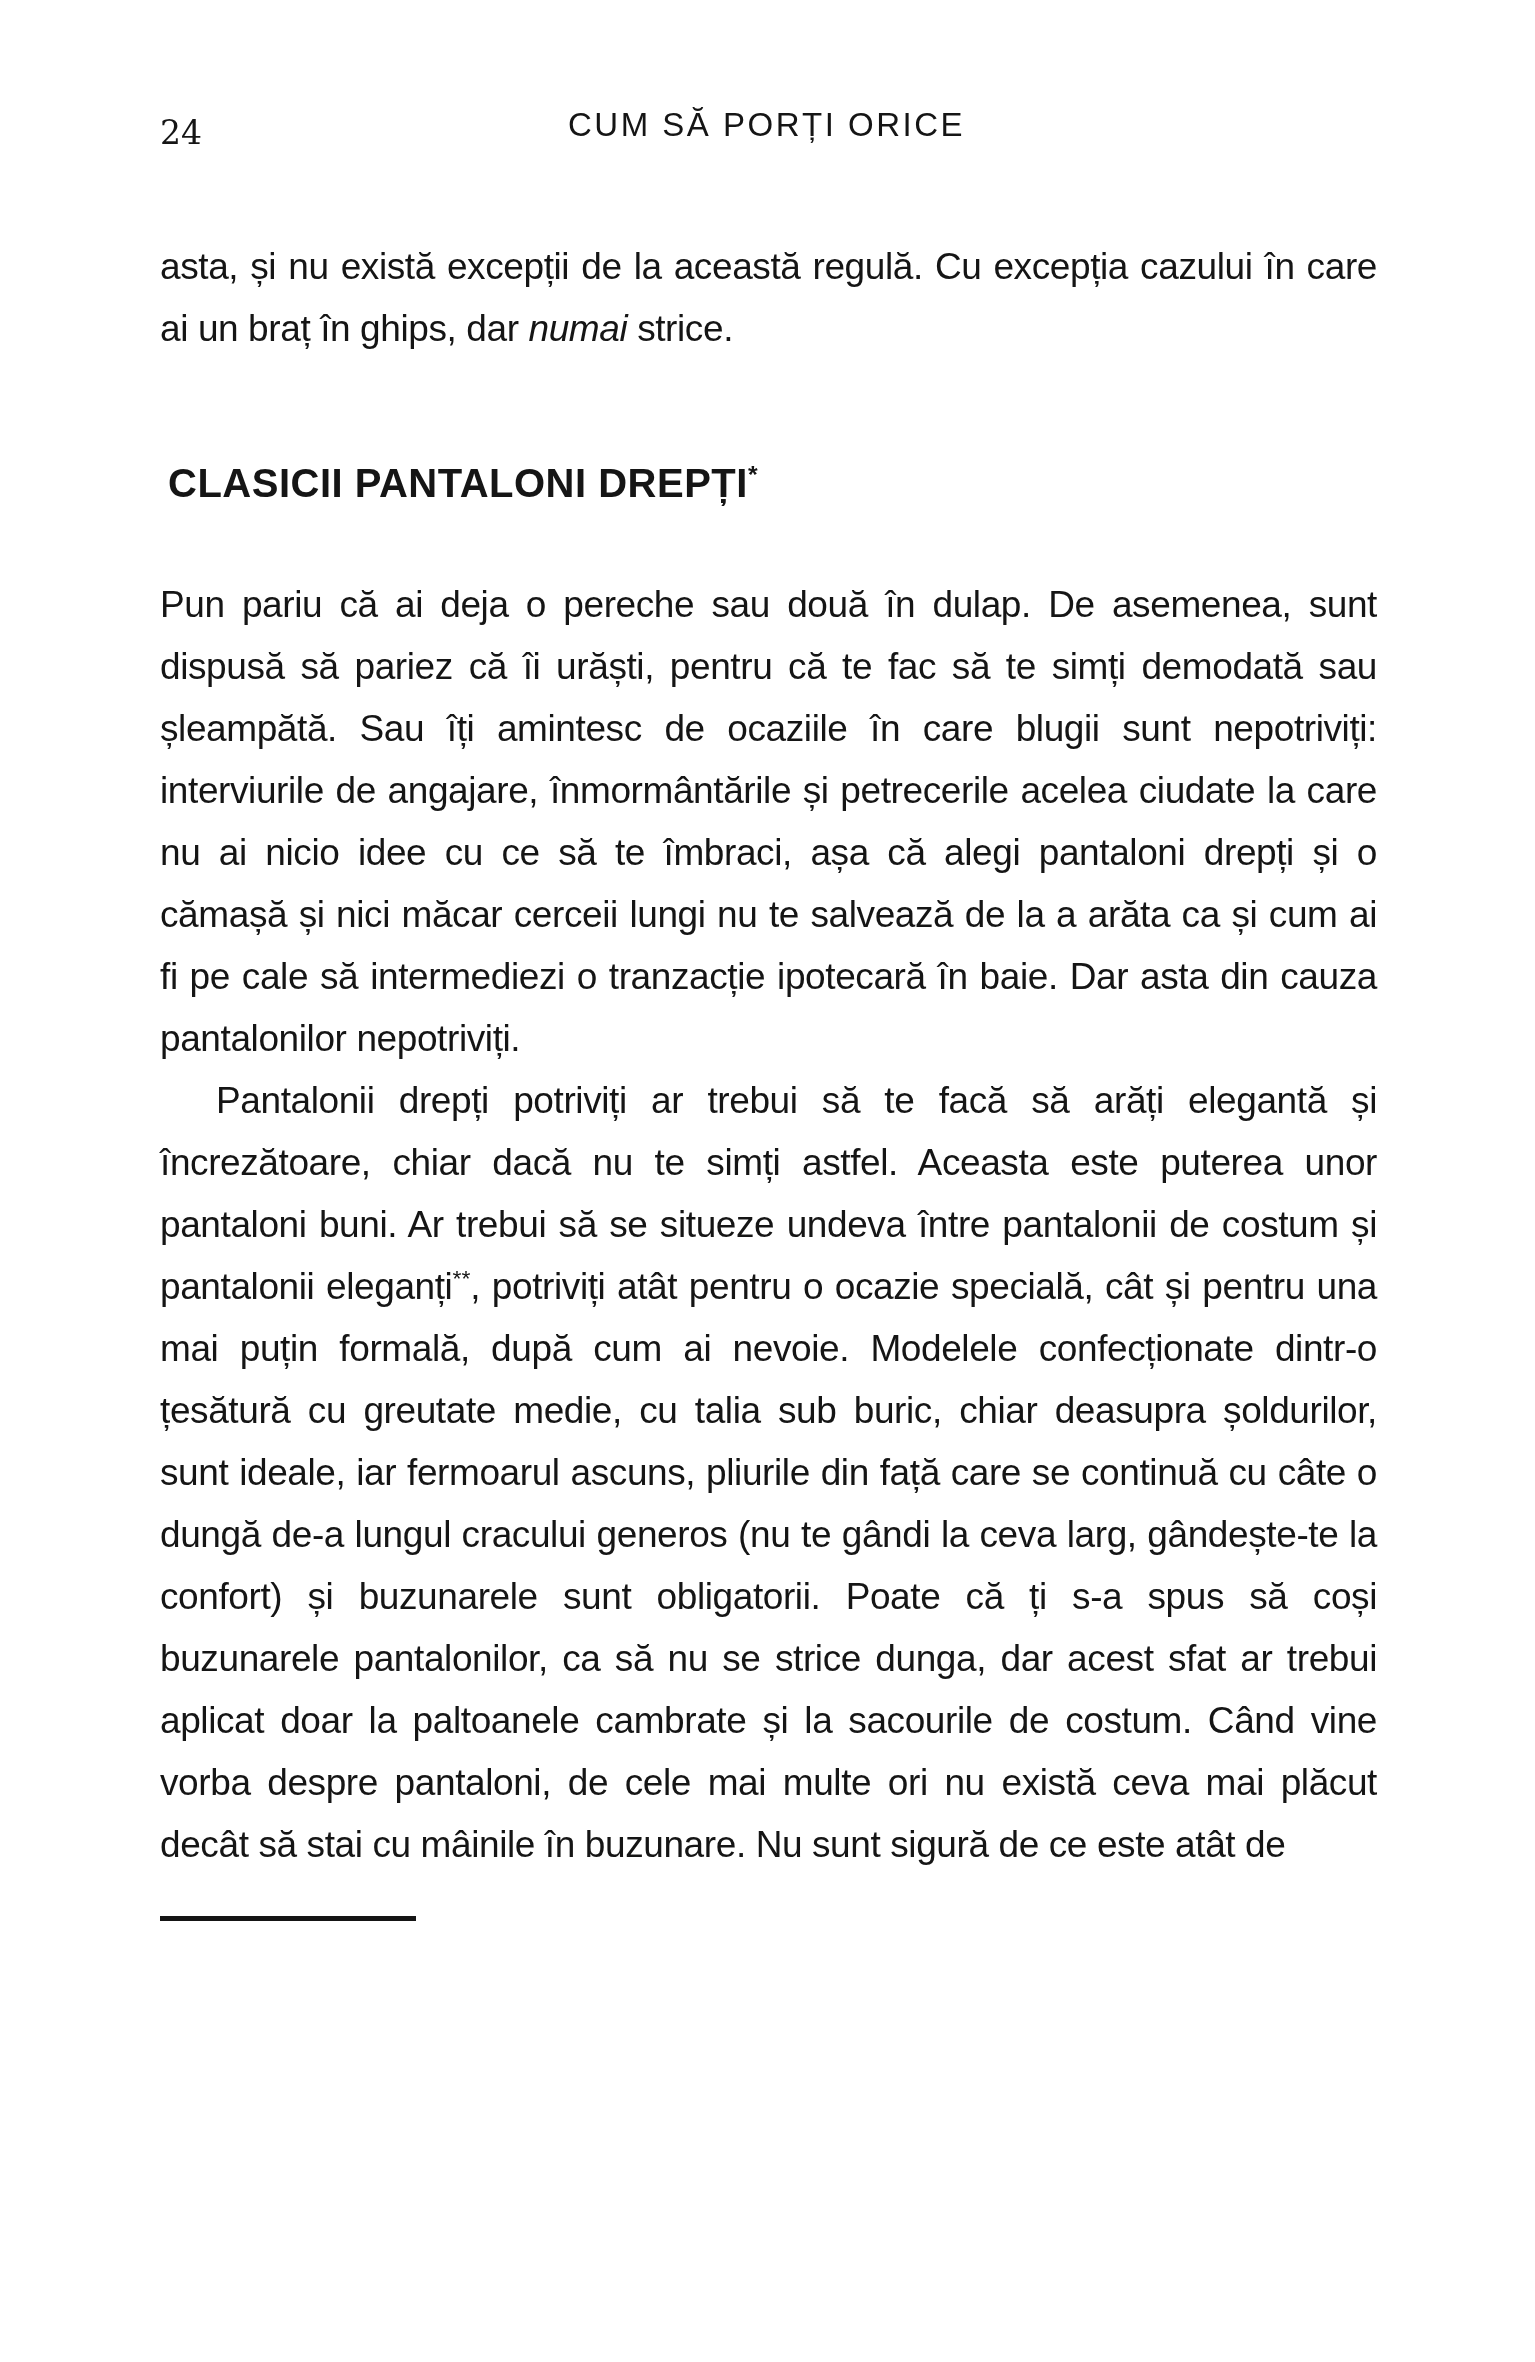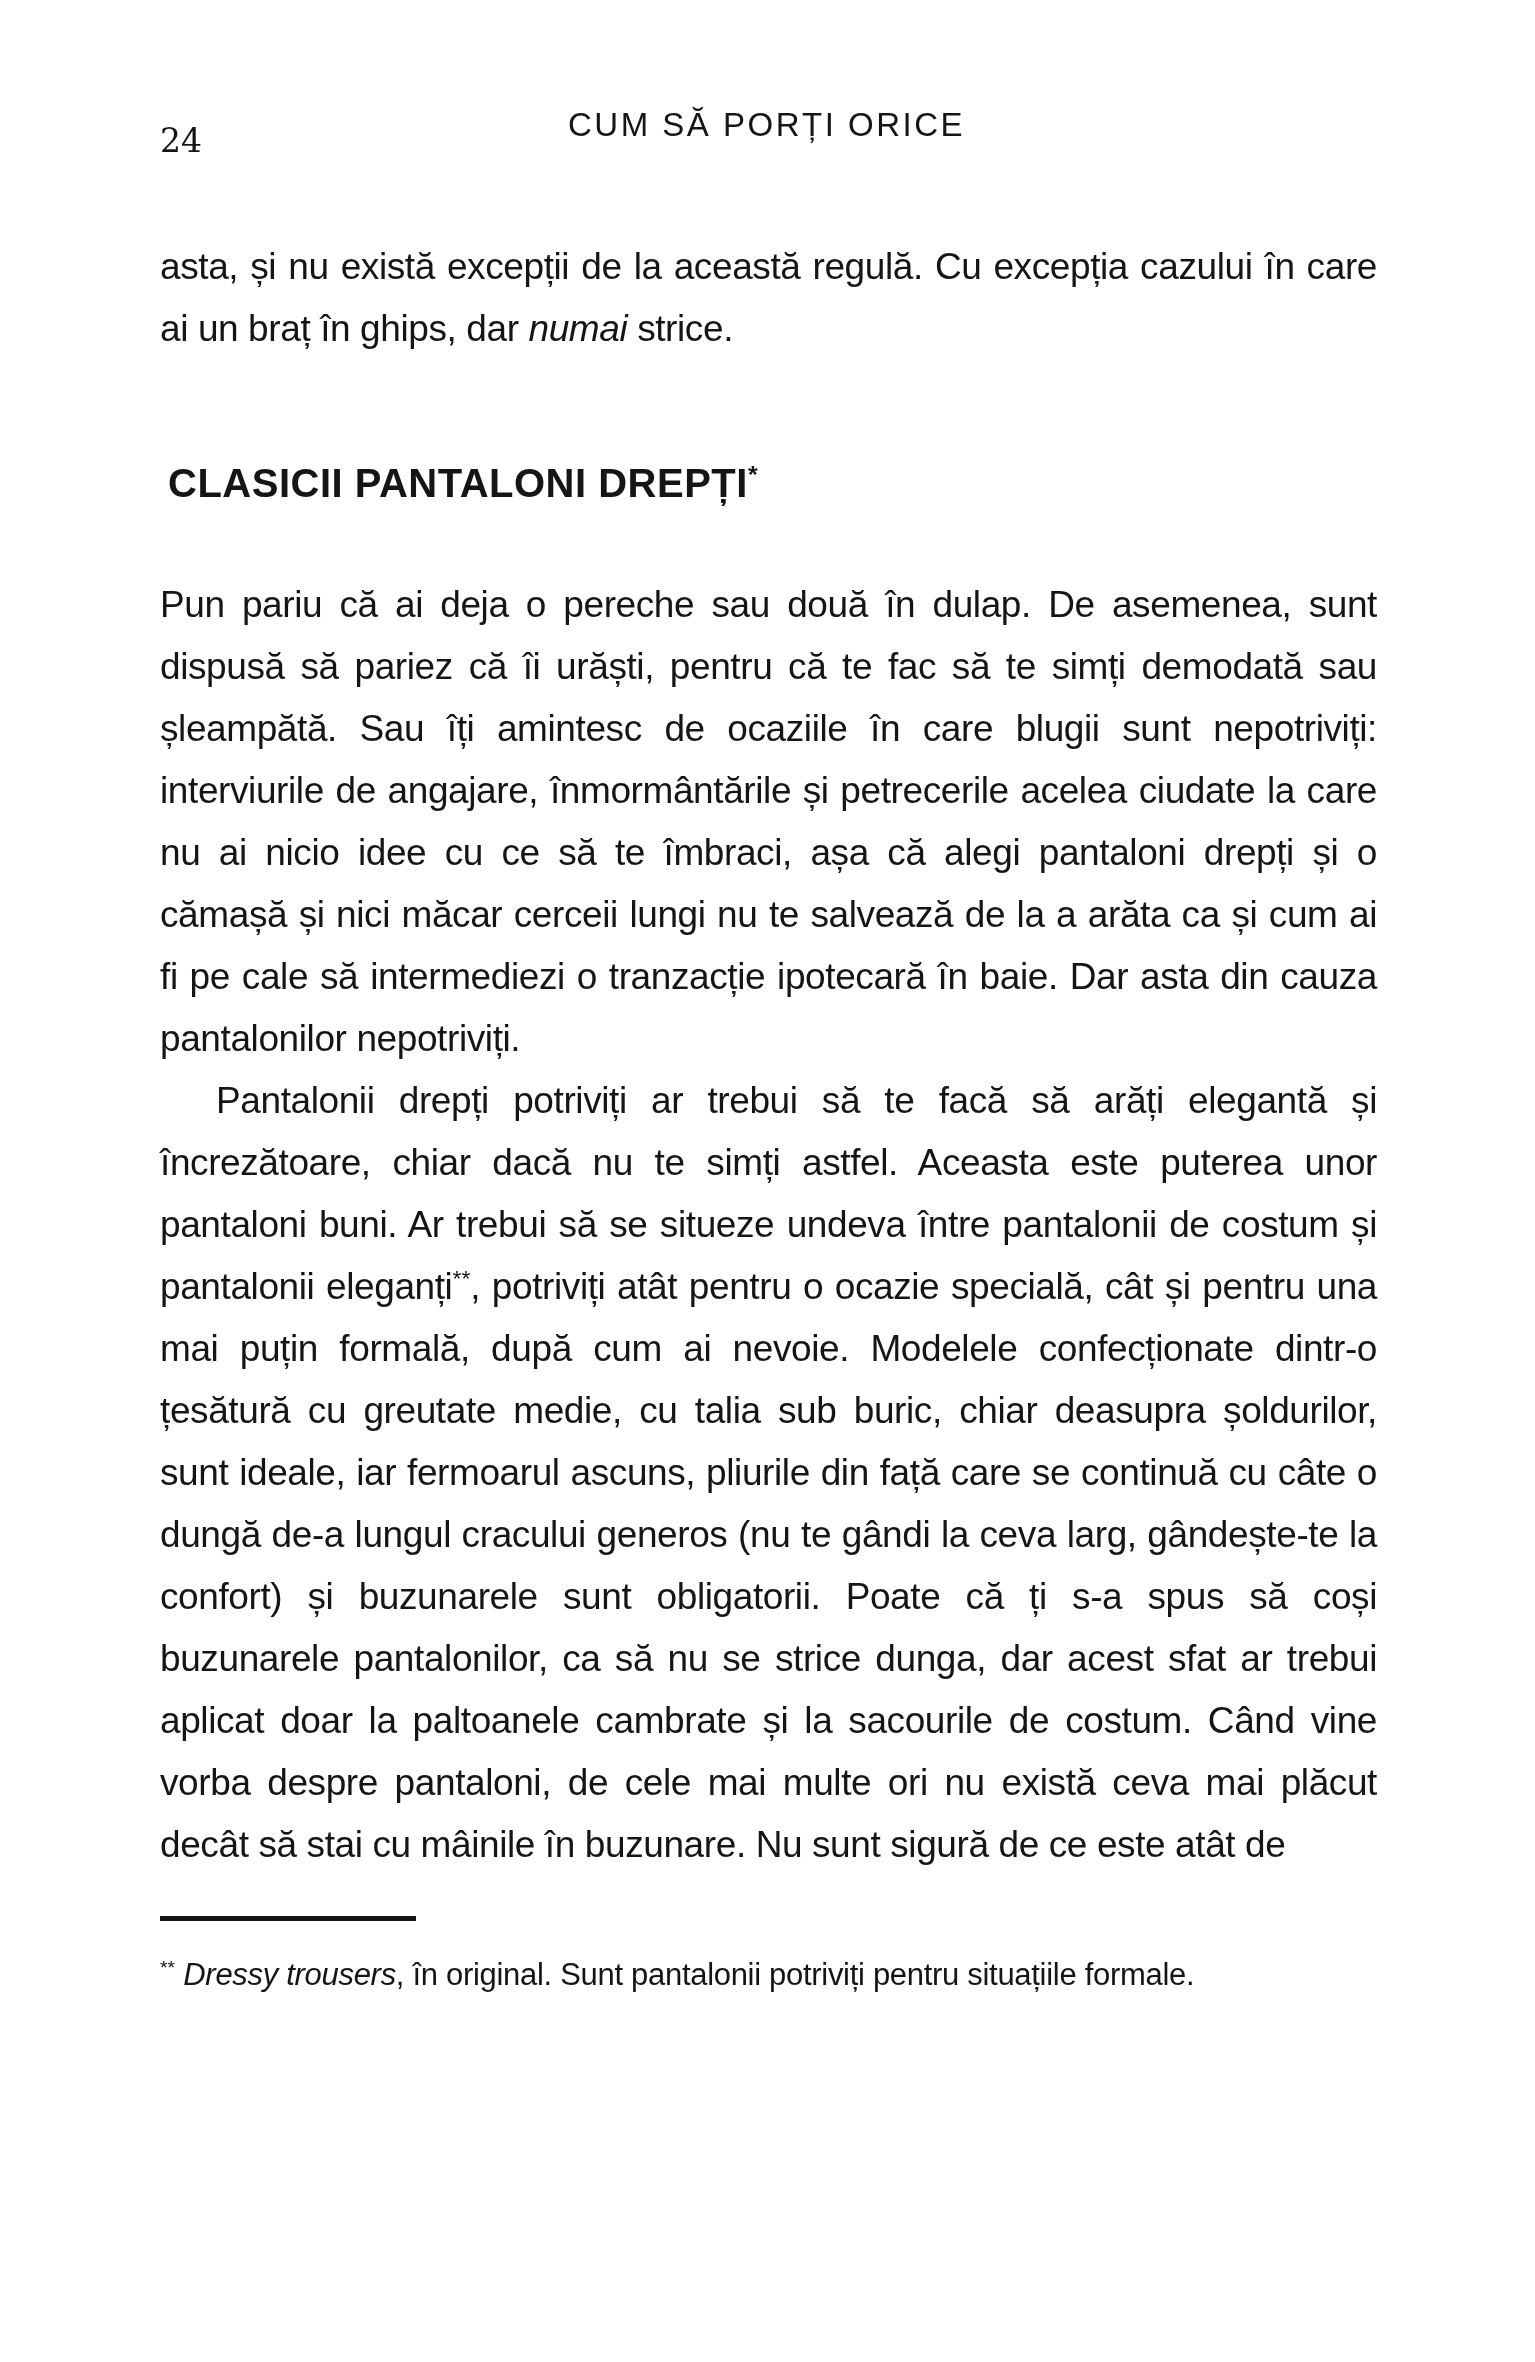--- a/index.html
+++ b/index.html
@@ -21,21 +21,21 @@
   }
   
   .page-header {
     position: relative;
     height: 50px;
     margin-bottom: 86px;
   }
   .page-number {
     position: absolute;
     left: 0;
-    top: 16px;
+    top: 8px;
     font-family: "DejaVu Serif", "Liberation Serif", serif;
     font-size: 33px;
     line-height: 50px;
   }
   .running-title {
     position: absolute;
     left: 0;
     right: 4px;
     top: 0;
     text-align: center;
@@ -112,17 +112,16 @@
 
     <p class="indented"><span>Pantalonii drepți potriviți ar trebui să te facă să arăți elegantă și încrezătoare, chiar dacă nu te simți astfel. Aceasta este puterea unor pantaloni buni. Ar trebui să se situeze undeva între pantalonii de costum și pantalonii eleganți</span><sup class="fn-marker">**</sup><span>, potriviți atât pentru o ocazie specială, cât și pentru una mai puțin formală, după cum ai nevoie. Modelele confecționate dintr-o țesătură cu greutate medie, cu talia sub buric, chiar deasupra șoldurilor, sunt ideale, iar fermoarul ascuns, pliurile din față care se continuă cu câte o dungă de-a lungul cracului generos (nu te gândi la ceva larg, gândește-te la confort) și buzunarele sunt obligatorii. Poate că ți s-a spus să coși buzunarele pantalonilor, ca să nu se strice dunga, dar acest sfat ar trebui aplicat doar la paltoanele cambrate și la sacourile de costum. Când vine vorba despre pantaloni, de cele mai multe ori nu există ceva mai plăcut decât să stai cu mâinile în buzunare. Nu sunt sigură de ce este atât de</span></p>
 
   </div>
 
   <hr class="footnote-divider">
 
   <div class="footnotes">
 
 
-    <p><sup class="fn-marker">**</sup> <span class="italic">Dressy trousers</span><span>, în original. Sunt pantalonii potriviți pentru situațiile formale.</span></p>
 
   </div>
 
 </div>
 
 </body></html>

